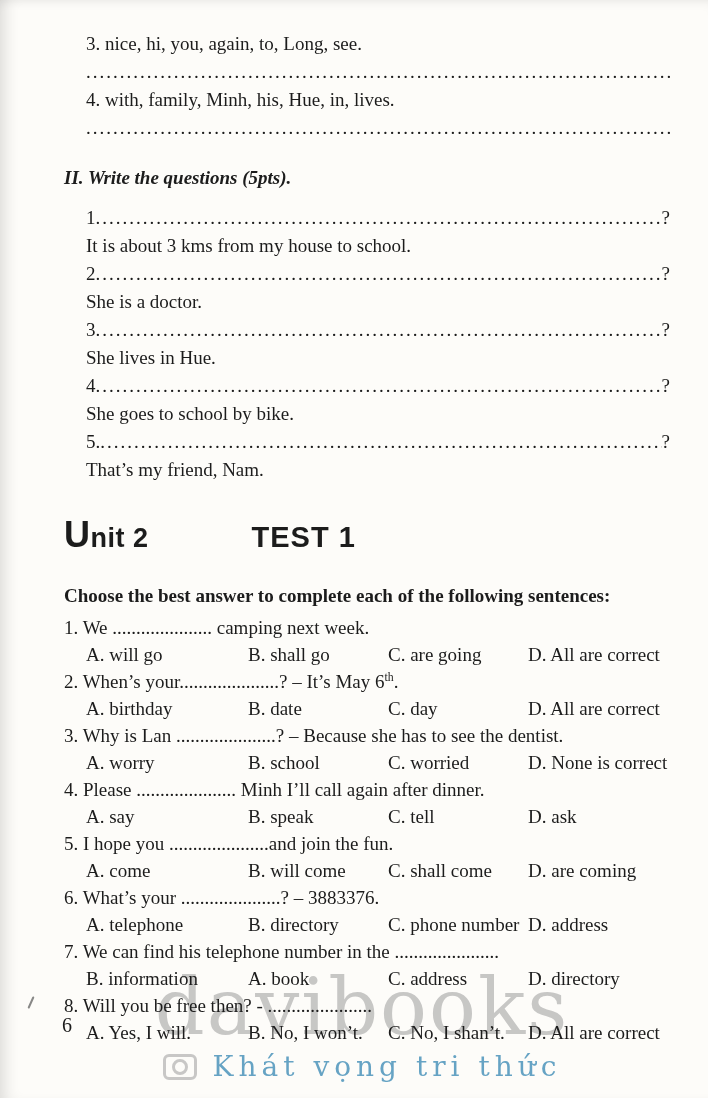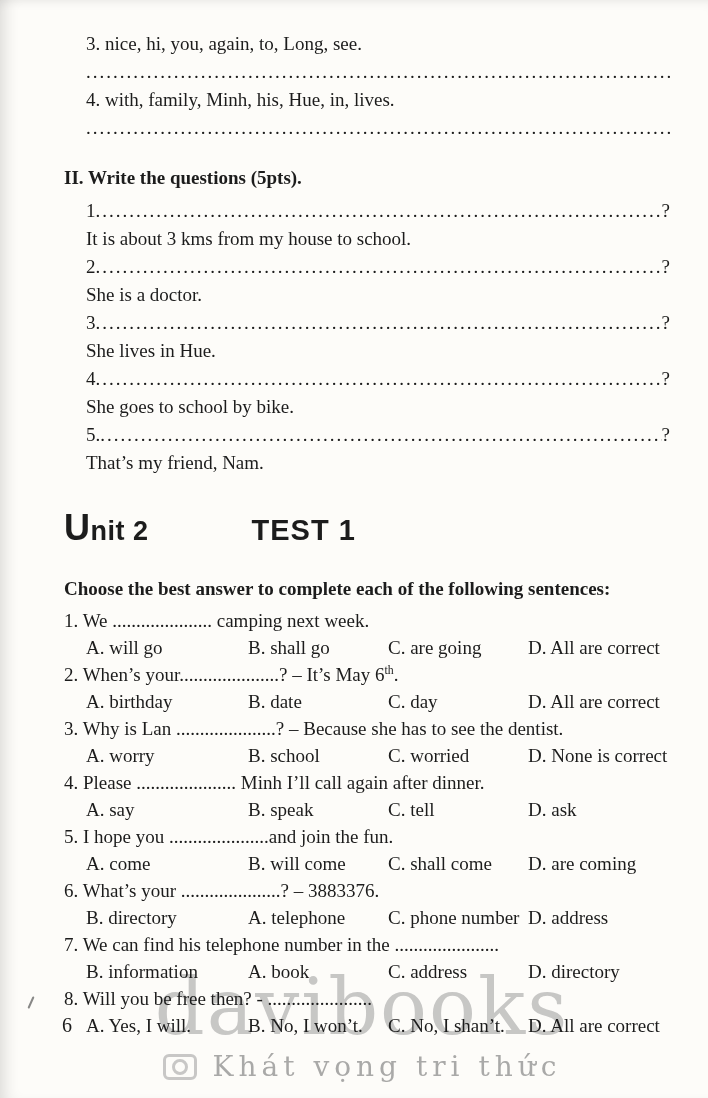--- a/index.html
+++ b/index.html
@@ -26,21 +26,21 @@
   .bold { font-weight:bold; }
 
   .leader-row { display:flex; line-height:28px; align-items:baseline; }
   .leader {
     flex:1 1 auto; min-width:0;
     overflow:hidden; white-space:nowrap;
     letter-spacing:2px;
   }
 
   .block-top { margin-bottom:22px; }
-  .wq-title { margin-bottom:5px; }
+  .wq-title { margin-bottom:12px;font-style:italic; }
   .wq { margin-bottom:30px; }
 
   .unit-row { display:flex; align-items:baseline; margin-bottom:26px; }
   .unit {
     display:inline-block;
     font-family:"Liberation Sans", sans-serif;
     font-weight:bold; font-size:27px; letter-spacing:0.5px;
   }
   .unit::first-letter { font-size:36px; }
   .test {
@@ -80,21 +80,21 @@
     border:3px solid #a5a5a5; border-radius:6px;
     position:relative; margin-right:16px; vertical-align:middle;
   }
   .wm-logo::after {
     content:""; position:absolute; left:50%; top:50%;
     width:10px; height:10px; border:3px solid #a5a5a5; border-radius:50%;
     transform:translate(-50%,-50%);
   }
   .wm-slogan {
     font-family:"DejaVu Serif", "Liberation Serif", serif;
-    font-size:28px; color:#737373; letter-spacing:5px;
+    font-size:28px; color:#0369a1; letter-spacing:5px;
     vertical-align:middle;
   }
 
   .page-number {
     position:absolute; z-index:3;
     left:62px; top:1014px;
     font-size:20px;
   }
 
   .pen-mark {
@@ -220,22 +220,22 @@
           <span>A. come</span>
           <span>B. will come</span>
           <span>C. shall come</span>
           <span>D. are coming</span>
         </div>
       </div>
 
       <div>
         <div class="line">6. What’s your .....................? – 3883376.</div>
         <div class="options">
+          <span>A. telephone</span>
           <span>B. directory</span>
-          <span>A. telephone</span>
           <span>C. phone number</span>
           <span>D. address</span>
         </div>
       </div>
 
       <div>
         <div class="line">7. We can find his telephone number in the ......................</div>
         <div class="options">
           <span>B. information</span>
           <span>A. book</span>

